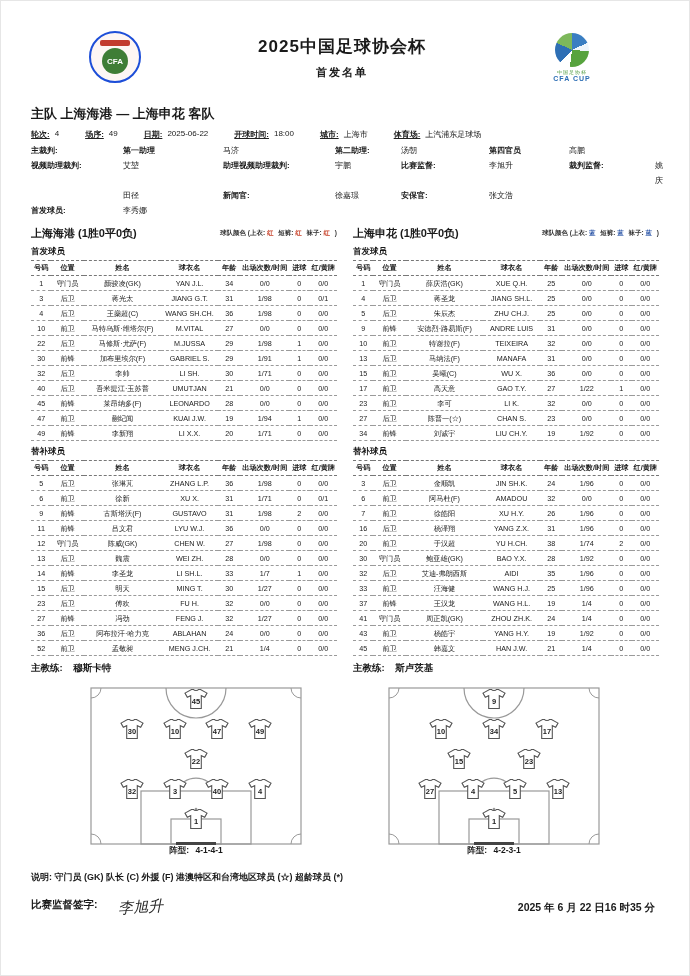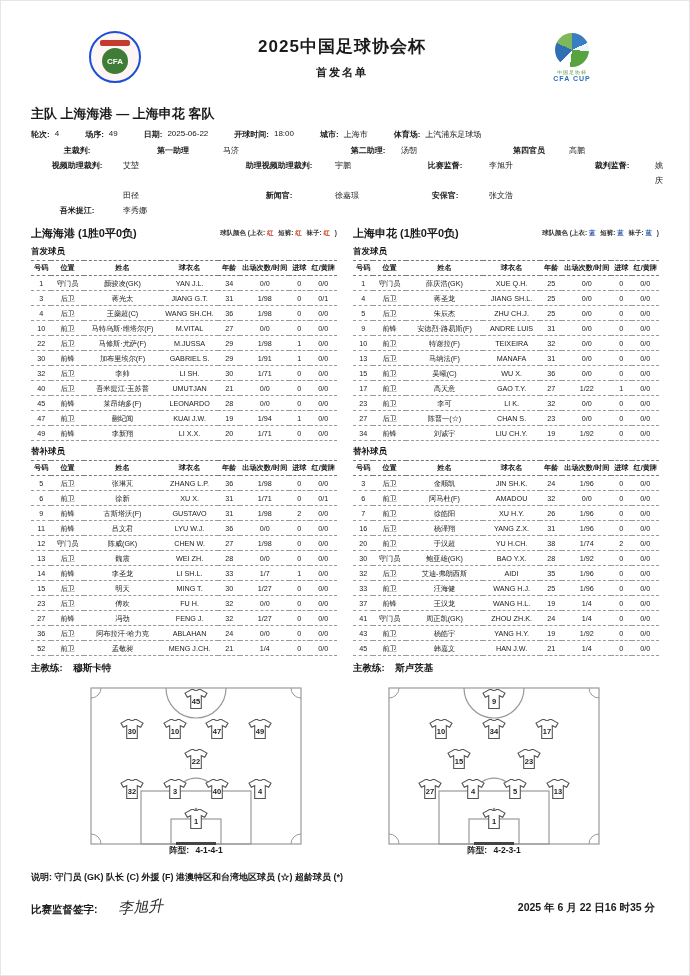--- a/index.html
+++ b/index.html
@@ -15,24 +15,24 @@
   .cfa-banner{width:30px;height:6px;background:#c23b2e;border-radius:2px;margin-bottom:2px;}
   .cfa-ball{width:26px;height:26px;border-radius:50%;background:#3f7d36;color:#fff;font-size:8px;font-weight:bold;display:flex;align-items:center;justify-content:center;}
   .cup-logo{width:58px;text-align:center;}
   .cup-ball{width:34px;height:34px;margin:0 auto;border-radius:50%;background:conic-gradient(#3a7ec2 0 18%,#eef5fb 18% 26%,#57a33e 26% 52%,#ffffff 52% 62%,#2e6fb5 62% 82%,#7db85b 82% 100%);}
   .cup-t1{font-size:5px;color:#4d9a3e;margin-top:2px;letter-spacing:1px;}
   .cup-t2{font-size:7px;font-weight:bold;color:#2e6fb5;letter-spacing:1px;}
 
   
   .matchup{font-size:13px;font-weight:bold;margin-top:6px;}
   .info{display:flex;font-size:8px;margin-top:6px;}
-  .info .plabel{font-weight:bold;color:#222;margin-right:5px;}
+  .info .plabel{font-weight:bold;color:#222;margin-right:5px;text-decoration:underline;}
   .info .pvalue{margin-right:26px;}
   .offrow{display:grid;grid-template-columns:92px 100px 112px 66px 88px 80px 86px 1fr;font-size:8px;line-height:15px;}
-  .offrow .plabel{font-weight:bold;text-align:center;}
+  .offrow .plabel{font-weight:bold;}
   .officials{margin-top:3px;}
 
   
   .teams{display:flex;gap:16px;margin-top:8px;}
   .team{width:307px;}
   .team-head{display:flex;justify-content:space-between;align-items:flex-start;text-align:center;}
   .team-name{font-size:11px;font-weight:bold;white-space:nowrap;}
   .kit{font-size:6.5px;font-weight:bold;color:#333;padding-top:3px;white-space:nowrap;}
   .kit .kit-v{margin-right:3px;}
   .team-0 .kit .kit-v{color:#c8432b;}
@@ -49,21 +49,21 @@
   .pitch-wrap{text-align:center;}
   .pitch{width:212px;height:158px;position:relative;}
   .pitch svg.field{position:absolute;left:0;top:0;}
   .jersey{position:absolute;transform:translate(-50%,-50%);}
   .formation{font-size:8.5px;font-weight:600;}
   .formation .pvalue{margin-left:4px;}
 
   
   .legend{font-size:9px;font-weight:bold;margin-top:14px;}
   .sigrow{display:flex;justify-content:space-between;align-items:center;margin-top:14px;padding-right:4px;}
-  .sig-left{display:flex;align-items:flex-end;font-size:10.5px;font-weight:bold;}
+  .sig-left{display:flex;align-items:flex-start;font-size:10.5px;font-weight:bold;}
   .signature{font-family:"DejaVu Serif",serif;font-style:italic;font-weight:400;font-size:15px;color:#2b2b2b;margin-left:20px;transform:rotate(-3deg);}
   .sig-date{font-size:10.5px;font-weight:bold;}
 </style>
 </head>
 <body>
 
 <div class="page">
 
   <div class="hdr">
     <div class="cfa-badge">
@@ -120,21 +120,21 @@
       </div>
     <div class="offrow">
         <span class="pvalue"></span>
         <span class="pvalue">田径</span>
         <span class="plabel">新闻官:</span>
         <span class="pvalue">徐嘉璟</span>
         <span class="plabel">安保官:</span>
         <span class="pvalue">张文浩</span>
       </div>
     <div class="offrow">
-        <span class="plabel">吾米提江:</span>
+        <span class="plabel">首发球员:</span>
         <span class="pvalue">李秀娜</span>
       </div>
   </div>
 
   <div class="teams">
 
     <div class="team team-0">
       <div class="team-head">
         <span class="team-name">上海海港 (1胜0平0负)</span>
         <span class="kit"><span>球队颜色 (</span><span class="kit-l">上衣: </span><span class="kit-v">红 </span><span class="kit-l">短裤: </span><span class="kit-v">红 </span><span class="kit-l">袜子: </span><span class="kit-v">红 </span><span>)</span></span>

